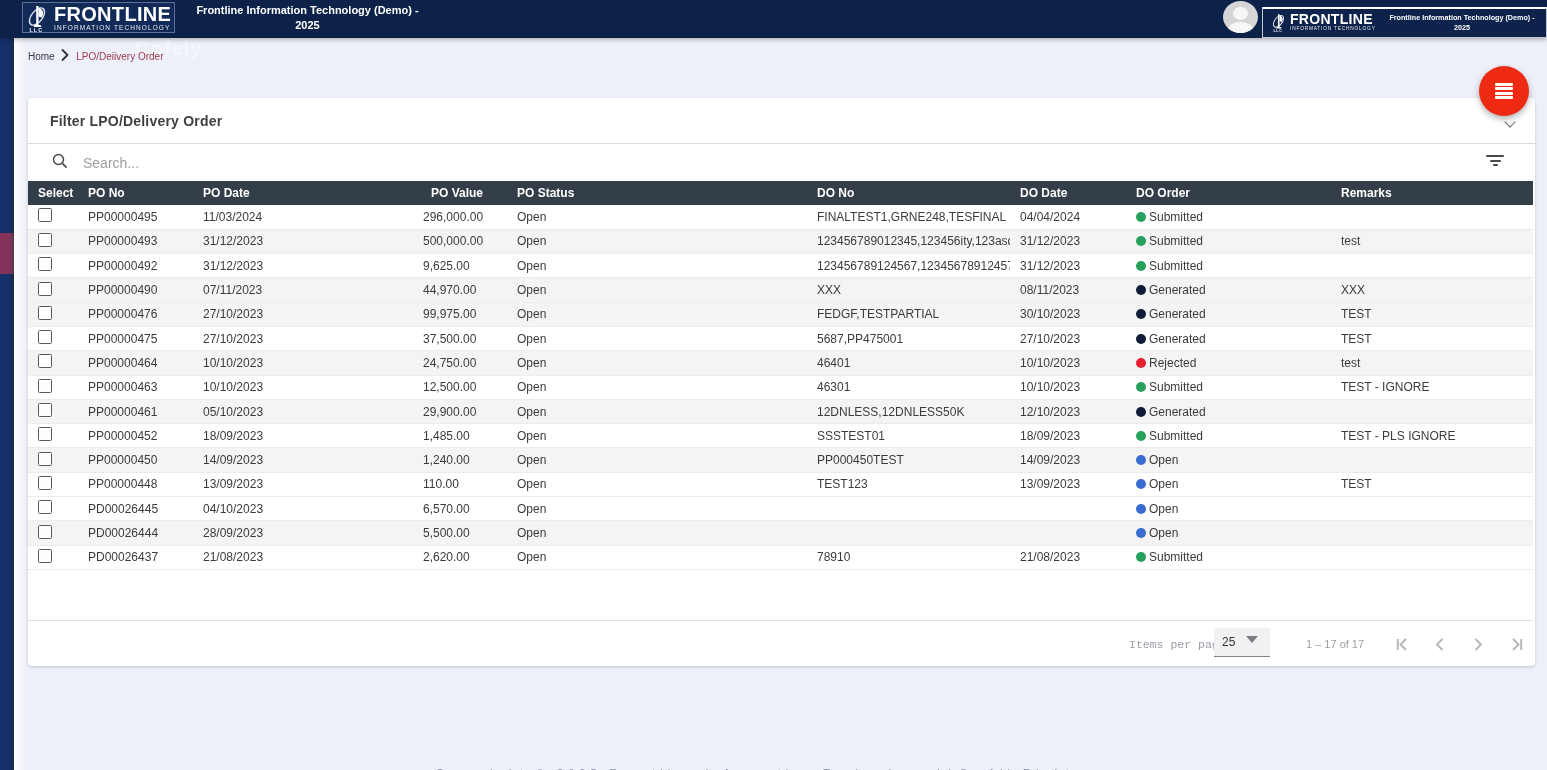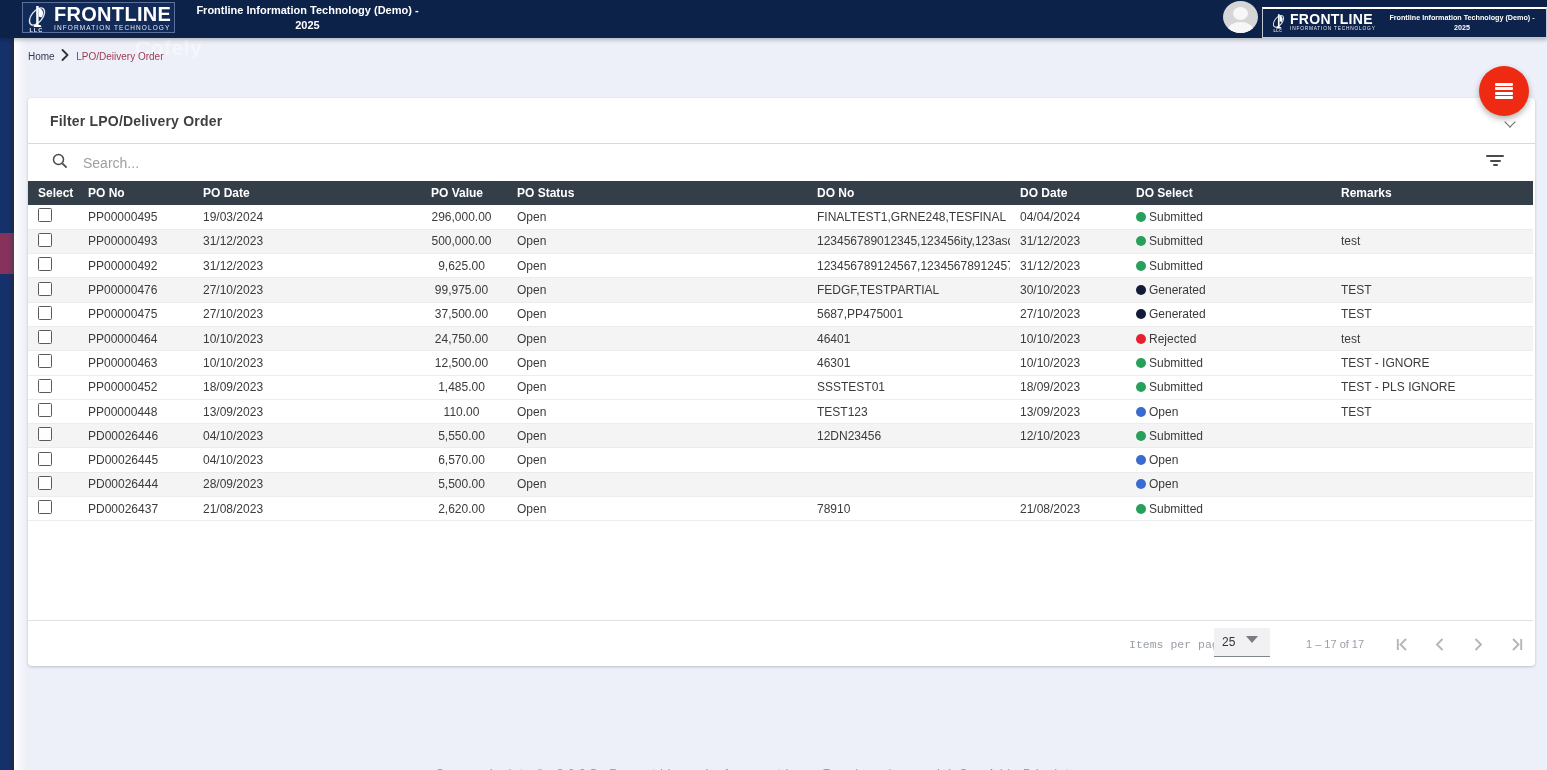--- a/index.html
+++ b/index.html
@@ -57,21 +57,21 @@
 
 
 table { border-collapse:collapse; width:1505px; table-layout:fixed; font-size:12px; color:#3b3b3b; }
 th { background:#333e49; color:#fff; font-size:12px; font-weight:700; text-align:left; height:24px; padding:0; white-space:nowrap; overflow:hidden; }
 td { height:24.3px; padding:0; white-space:nowrap; overflow:hidden; }
 tr.alt td { background:#f4f4f5; }
 tr td { border-bottom:1px solid #ececec; }
 .cb { width:14px; height:14px; border:1.6px solid #5a5a5a; border-radius:1.5px; margin-left:10px; background:#fefefe; position:relative; top:-1.5px; }
 .dot { display:inline-block; width:10px; height:10px; border-radius:50%; margin-right:3px; vertical-align:-1px; }
 .dg { background:#27a05c; } .dn { background:#101c38; } .dr { background:#e81f30; } .db { background:#3a6bd0; }
-.num { text-align:center; padding-right:3px !important; }
+.num { text-align:left; padding-right:3px !important; }
 
 
 #pgn { position:absolute; left:0px; top:522px; width:1505px; height:44px; border-top:1px solid #e0e0e0; font-size:11.5px; color:#9a9ea6; }
 #pgn .lbl { position:absolute; left:1101px; top:17px;font-family:Liberation Mono, monospace; }
 #pgn .sel { position:absolute; left:1186px; top:7px; width:56px; height:29px; background:#f1f1f4; border-bottom:1px solid #80868b; border-radius:2px 2px 0 0; }
 #pgn .sel .v { position:absolute; left:8px; top:7px; color:#333; font-size:12px; }
 #pgn .sel .arr { position:absolute; left:32px; top:8px; width:0; height:0; border-left:6px solid transparent; border-right:6px solid transparent; border-top:7px solid #7b7b80; }
 #pgn .range { position:absolute; left:1278px; top:17px; font-size:11px; }
 #pgn svg { position:absolute; top:12px; }
 
@@ -169,31 +169,31 @@
     </colgroup>
     <thead>
         <tr>
       <th style="padding-left:10px">Select</th>
           <th style="padding-left:8px">PO No</th>
           <th style="padding-left:8px">PO Date</th>
           <th style="padding-left:8px">PO Value</th>
           <th style="padding-left:14px">PO Status</th>
           <th style="padding-left:7px">DO No</th>
           <th style="padding-left:10px">DO Date</th>
-          <th style="padding-left:13px">DO Select</th>
+          <th style="padding-left:13px">DO Order</th>
           <th style="padding-left:10px">Remarks</th>
     </tr>
       </thead>
     <tbody>
     <tr>
           <td>
             <div class="cb"></div>
           </td>
           <td style="padding-left:8px">PP00000495</td>
-          <td style="padding-left:8px">19/03/2024</td>
+          <td style="padding-left:8px">11/03/2024</td>
           <td class="num">296,000.00</td>
           <td style="padding-left:14px">Open</td>
           <td style="padding-left:7px">FINALTEST1,GRNE248,TESFINAL</td>
           <td style="padding-left:10px">04/04/2024</td>
           <td style="padding-left:13px"><span class="dot dg"></span>Submitted</td>
           <td style="padding-left:10px"></td>
         </tr>
     <tr class="alt">
           <td>
             <div class="cb"></div>
@@ -212,20 +212,33 @@
             <div class="cb"></div>
           </td>
           <td style="padding-left:8px">PP00000492</td>
           <td style="padding-left:8px">31/12/2023</td>
           <td class="num">9,625.00</td>
           <td style="padding-left:14px">Open</td>
           <td style="padding-left:7px">123456789124567,123456789124578,E</td>
           <td style="padding-left:10px">31/12/2023</td>
           <td style="padding-left:13px"><span class="dot dg"></span>Submitted</td>
           <td style="padding-left:10px"></td>
+        </tr>
+    <tr class="alt">
+          <td>
+            <div class="cb"></div>
+          </td>
+          <td style="padding-left:8px">PP00000490</td>
+          <td style="padding-left:8px">07/11/2023</td>
+          <td class="num">44,970.00</td>
+          <td style="padding-left:14px">Open</td>
+          <td style="padding-left:7px">XXX</td>
+          <td style="padding-left:10px">08/11/2023</td>
+          <td style="padding-left:13px"><span class="dot dn"></span>Generated</td>
+          <td style="padding-left:10px">XXX</td>
         </tr>
     <tr class="alt">
           <td>
             <div class="cb"></div>
           </td>
           <td style="padding-left:8px">PP00000476</td>
           <td style="padding-left:8px">27/10/2023</td>
           <td class="num">99,975.00</td>
           <td style="padding-left:14px">Open</td>
           <td style="padding-left:7px">FEDGF,TESTPARTIAL</td>
@@ -265,58 +278,71 @@
           </td>
           <td style="padding-left:8px">PP00000463</td>
           <td style="padding-left:8px">10/10/2023</td>
           <td class="num">12,500.00</td>
           <td style="padding-left:14px">Open</td>
           <td style="padding-left:7px">46301</td>
           <td style="padding-left:10px">10/10/2023</td>
           <td style="padding-left:13px"><span class="dot dg"></span>Submitted</td>
           <td style="padding-left:10px">TEST - IGNORE</td>
         </tr>
+    <tr class="alt">
+          <td>
+            <div class="cb"></div>
+          </td>
+          <td style="padding-left:8px">PP00000461</td>
+          <td style="padding-left:8px">05/10/2023</td>
+          <td class="num">29,900.00</td>
+          <td style="padding-left:14px">Open</td>
+          <td style="padding-left:7px">12DNLESS,12DNLESS50K</td>
+          <td style="padding-left:10px">12/10/2023</td>
+          <td style="padding-left:13px"><span class="dot dn"></span>Generated</td>
+          <td style="padding-left:10px"></td>
+        </tr>
     <tr>
           <td>
             <div class="cb"></div>
           </td>
           <td style="padding-left:8px">PP00000452</td>
           <td style="padding-left:8px">18/09/2023</td>
           <td class="num">1,485.00</td>
           <td style="padding-left:14px">Open</td>
           <td style="padding-left:7px">SSSTEST01</td>
           <td style="padding-left:10px">18/09/2023</td>
           <td style="padding-left:13px"><span class="dot dg"></span>Submitted</td>
           <td style="padding-left:10px">TEST - PLS IGNORE</td>
+        </tr>
+    <tr class="alt">
+          <td>
+            <div class="cb"></div>
+          </td>
+          <td style="padding-left:8px">PP00000450</td>
+          <td style="padding-left:8px">14/09/2023</td>
+          <td class="num">1,240.00</td>
+          <td style="padding-left:14px">Open</td>
+          <td style="padding-left:7px">PP000450TEST</td>
+          <td style="padding-left:10px">14/09/2023</td>
+          <td style="padding-left:13px"><span class="dot db"></span>Open</td>
+          <td style="padding-left:10px"></td>
         </tr>
     <tr>
           <td>
             <div class="cb"></div>
           </td>
           <td style="padding-left:8px">PP00000448</td>
           <td style="padding-left:8px">13/09/2023</td>
           <td class="num">110.00</td>
           <td style="padding-left:14px">Open</td>
           <td style="padding-left:7px">TEST123</td>
           <td style="padding-left:10px">13/09/2023</td>
           <td style="padding-left:13px"><span class="dot db"></span>Open</td>
           <td style="padding-left:10px">TEST</td>
-        </tr>
-    <tr class="alt">
-          <td>
-            <div class="cb"></div>
-          </td>
-          <td style="padding-left:8px">PD00026446</td>
-          <td style="padding-left:8px">04/10/2023</td>
-          <td class="num">5,550.00</td>
-          <td style="padding-left:14px">Open</td>
-          <td style="padding-left:7px">12DN23456</td>
-          <td style="padding-left:10px">12/10/2023</td>
-          <td style="padding-left:13px"><span class="dot dg"></span>Submitted</td>
-          <td style="padding-left:10px"></td>
         </tr>
     <tr>
           <td>
             <div class="cb"></div>
           </td>
           <td style="padding-left:8px">PD00026445</td>
           <td style="padding-left:8px">04/10/2023</td>
           <td class="num">6,570.00</td>
           <td style="padding-left:14px">Open</td>
           <td style="padding-left:7px"></td>

